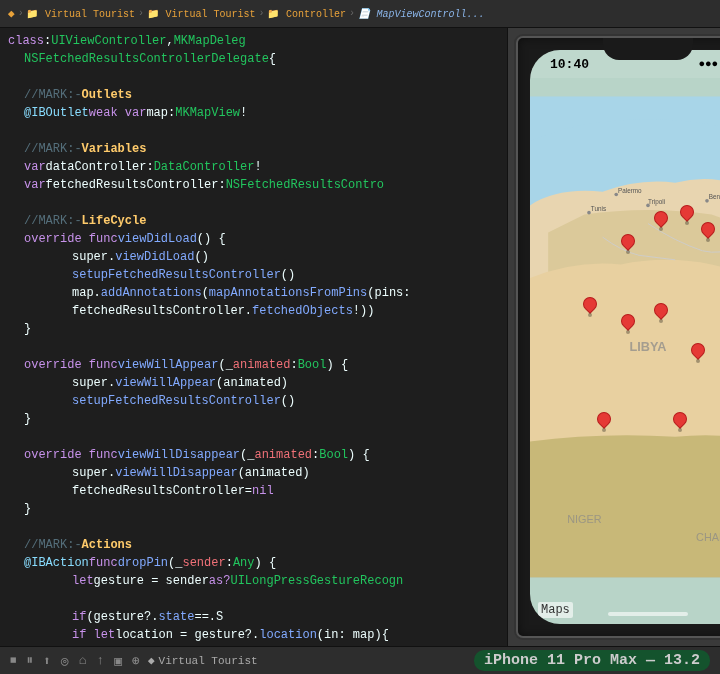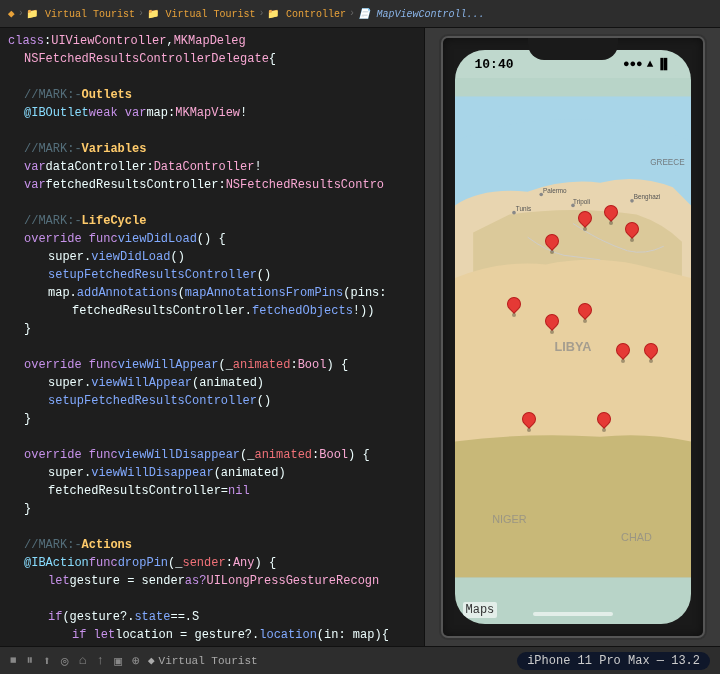--- a/index.html
+++ b/index.html
@@ -41,21 +41,21 @@
 
     
     .main-content {
       display: flex;
       flex: 1;
       overflow: hidden;
     }
 
     
     .code-editor {
-      width: 425px;
+      width: 508px;
       flex-shrink: 0;
       background: #1e1e1e;
       overflow-y: auto;
       overflow-x: hidden;
       padding: 4px 0;
       border-right: 1px solid #111;
     }
 
     .code-line {
       display: flex;
@@ -68,21 +68,21 @@
 
     .code-line.empty { height: 14px; }
 
     
     .kw-purple { color: #c792ea; }
     .kw-teal { color: #89ddff; }
     .kw-white { color: #eeffff; }
     .kw-comment { color: #546e7a; }
     .kw-mark { color: #ffcb6b; font-weight: bold; }
     .kw-class { color: #ffcb6b; }
-    .kw-type { color: #f9a8d4; text-align: right; }
+    .kw-type { color: #22c55e; text-align: right; }
     .kw-param { color: #f07178; }
     .kw-method { color: #82aaff; }
 
     
     .simulator-panel {
       flex: 1;
       background: #3a3a3a;
       display: flex;
       flex-direction: column;
       align-items: center;
@@ -215,25 +215,26 @@
       gap: 10px;
       align-items: center;
     }
     .bottom-icon {
       color: #888;
       font-size: 13px;
       cursor: pointer;
     }
     .device-label {
       margin-left: auto;
-      font-size: 12px;
+      font-size: 15px;
       color: #ccc;
-      background: #0f172a;
+      background: #14532d;
       padding: 2px 10px;
       border-radius: 10px;
+      font-weight: bold;
     }
     .virtual-tourist-label {
       font-size: 11px;
       color: #aaa;
       display: flex;
       align-items: center;
       gap: 4px;
     }
 
     
@@ -243,21 +244,21 @@
       left: 50%;
       transform: translateX(-50%);
       width: 90px;
       height: 22px;
       background: #1a1a1a;
       border-radius: 0 0 16px 16px;
       z-index: 20;
     }
 
     .indent1 { padding-left: 24px; }
-    .indent2 { padding-left: 48px; }
+    .indent2 { padding-left: 72px; }
     .indent3 { padding-left: 72px; }
   </style>
 </head>
 <body>
 
 <div class="breadcrumb-bar">
   <span class="folder-icon">◆</span>
   <span class="crumb-icon"> › </span>
   <span class="crumb folder-icon">📁 Virtual Tourist</span>
   <span class="crumb-icon"> › </span>

